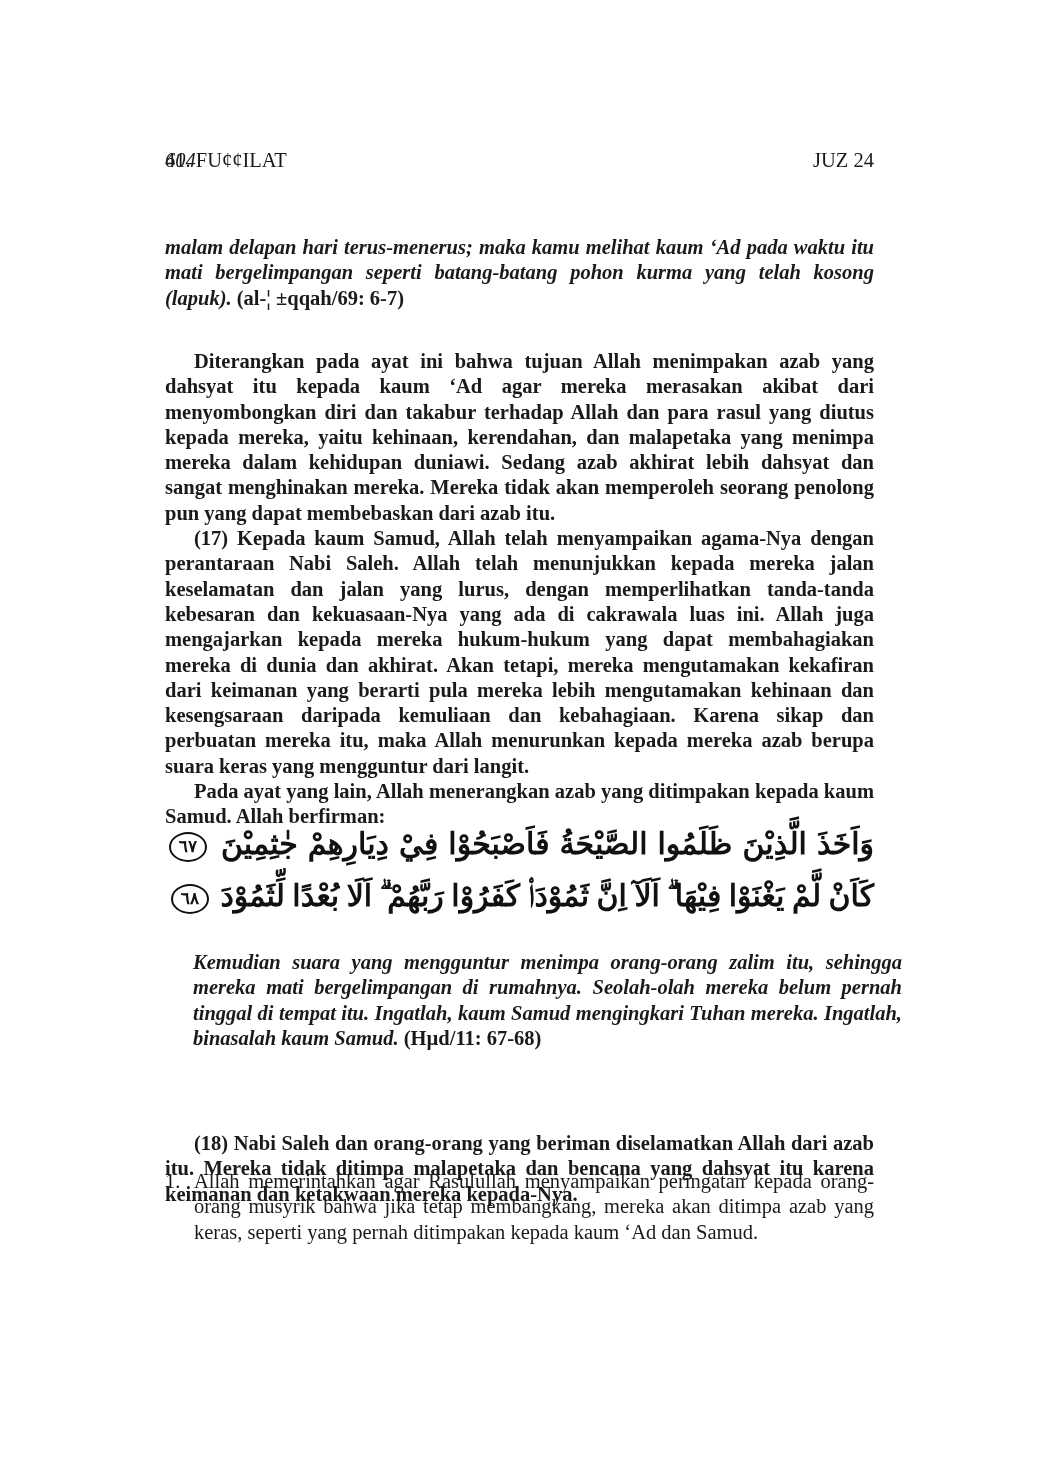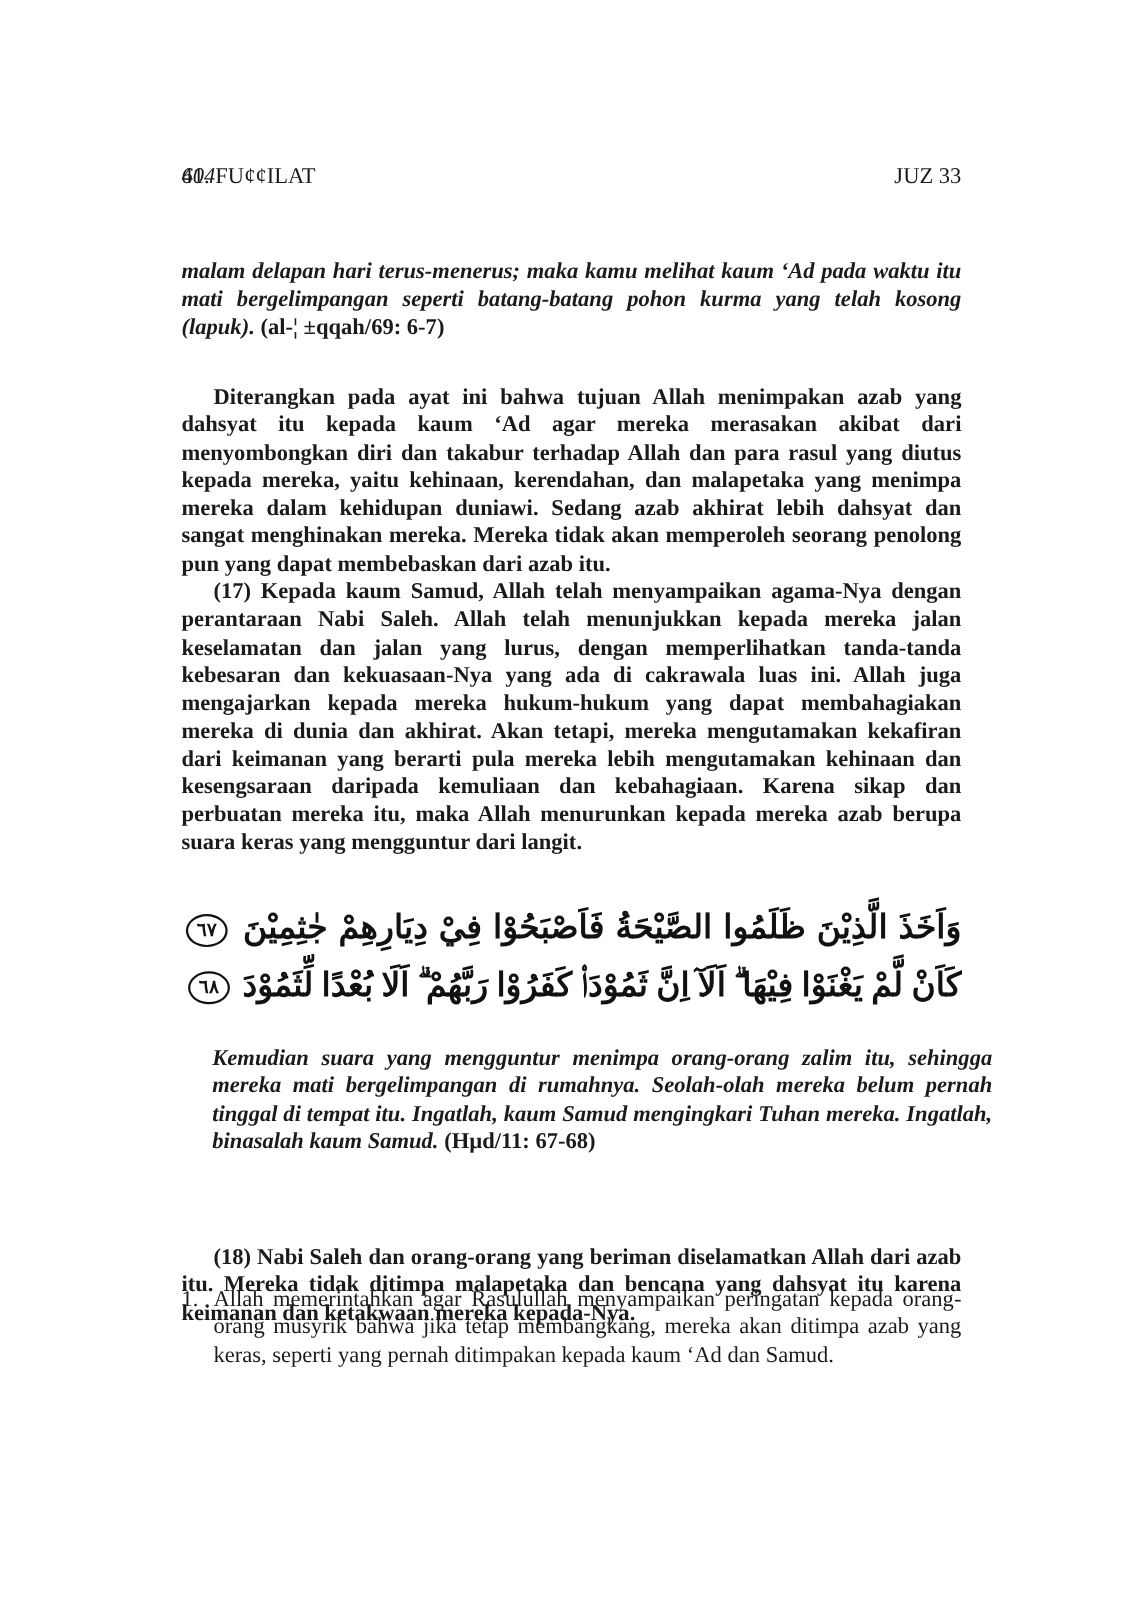--- a/index.html
+++ b/index.html
@@ -28,30 +28,31 @@
   ol li .n { position:absolute; left:0; top:0; }
 </style>
 </head>
 <body>
 
 <div class="page">
 
   <div class="header">
     <span class="left">604</span>
     <span class="center">41. FU¢¢ILAT</span>
-    <span class="right">JUZ 33</span>
+    <span class="right">JUZ 24</span>
   </div>
 
   <div class="block" style="top:235px;">
     <p><span class="it">malam delapan hari terus-menerus; maka kamu melihat kaum ‘Ad pada waktu itu mati bergelimpangan seperti batang-batang pohon kurma yang telah kosong (lapuk).</span><span> (al-¦ ±qqah/69: 6-7)</span></p>
   </div>
 
   <div class="block" style="top:337px;margin-top:12px;">
     <p class="indent">Diterangkan pada ayat ini bahwa tujuan Allah menimpakan azab yang dahsyat itu kepada kaum ‘Ad agar mereka merasakan akibat dari menyombongkan diri dan takabur terhadap Allah dan para rasul yang diutus kepada mereka, yaitu kehinaan, kerendahan, dan malapetaka yang menimpa mereka dalam kehidupan duniawi. Sedang azab akhirat lebih dahsyat dan sangat menghinakan mereka. Mereka tidak akan memperoleh seorang penolong pun yang dapat membebaskan dari azab itu.</p>
     <p class="indent">(17) Kepada kaum Samud, Allah telah menyampaikan agama-Nya dengan perantaraan Nabi Saleh. Allah telah menunjukkan kepada mereka jalan keselamatan dan jalan yang lurus, dengan memperlihatkan tanda-tanda kebesaran dan kekuasaan-Nya yang ada di cakrawala luas ini. Allah juga mengajarkan kepada mereka hukum-hukum yang dapat membahagiakan mereka di dunia dan akhirat. Akan tetapi, mereka mengutamakan kekafiran dari keimanan yang berarti pula mereka lebih mengutamakan kehinaan dan kesengsaraan daripada kemuliaan dan kebahagiaan. Karena sikap dan perbuatan mereka itu, maka Allah menurunkan kepada mereka azab berupa suara keras yang mengguntur dari langit.</p>
+    <p class="indent">Pada ayat yang lain, Allah menerangkan azab yang ditimpakan kepada kaum Samud. Allah berfirman:</p>
   </div>
 
   <div class="arabic">
     <span>وَاَخَذَ الَّذِيْنَ ظَلَمُوا الصَّيْحَةُ فَاَصْبَحُوْا فِيْ دِيَارِهِمْ جٰثِمِيْنَ</span>
     <span class="num">٦٧</span>
     <span>كَاَنْ لَّمْ يَغْنَوْا فِيْهَا ۗ اَلَآ</span>
     <span>اِنَّ ثَمُوْدَا۟ كَفَرُوْا رَبَّهُمْ ۗ اَلَا بُعْدًا لِّثَمُوْدَ</span>
     <span class="num">٦٨</span>
   </div>
 

